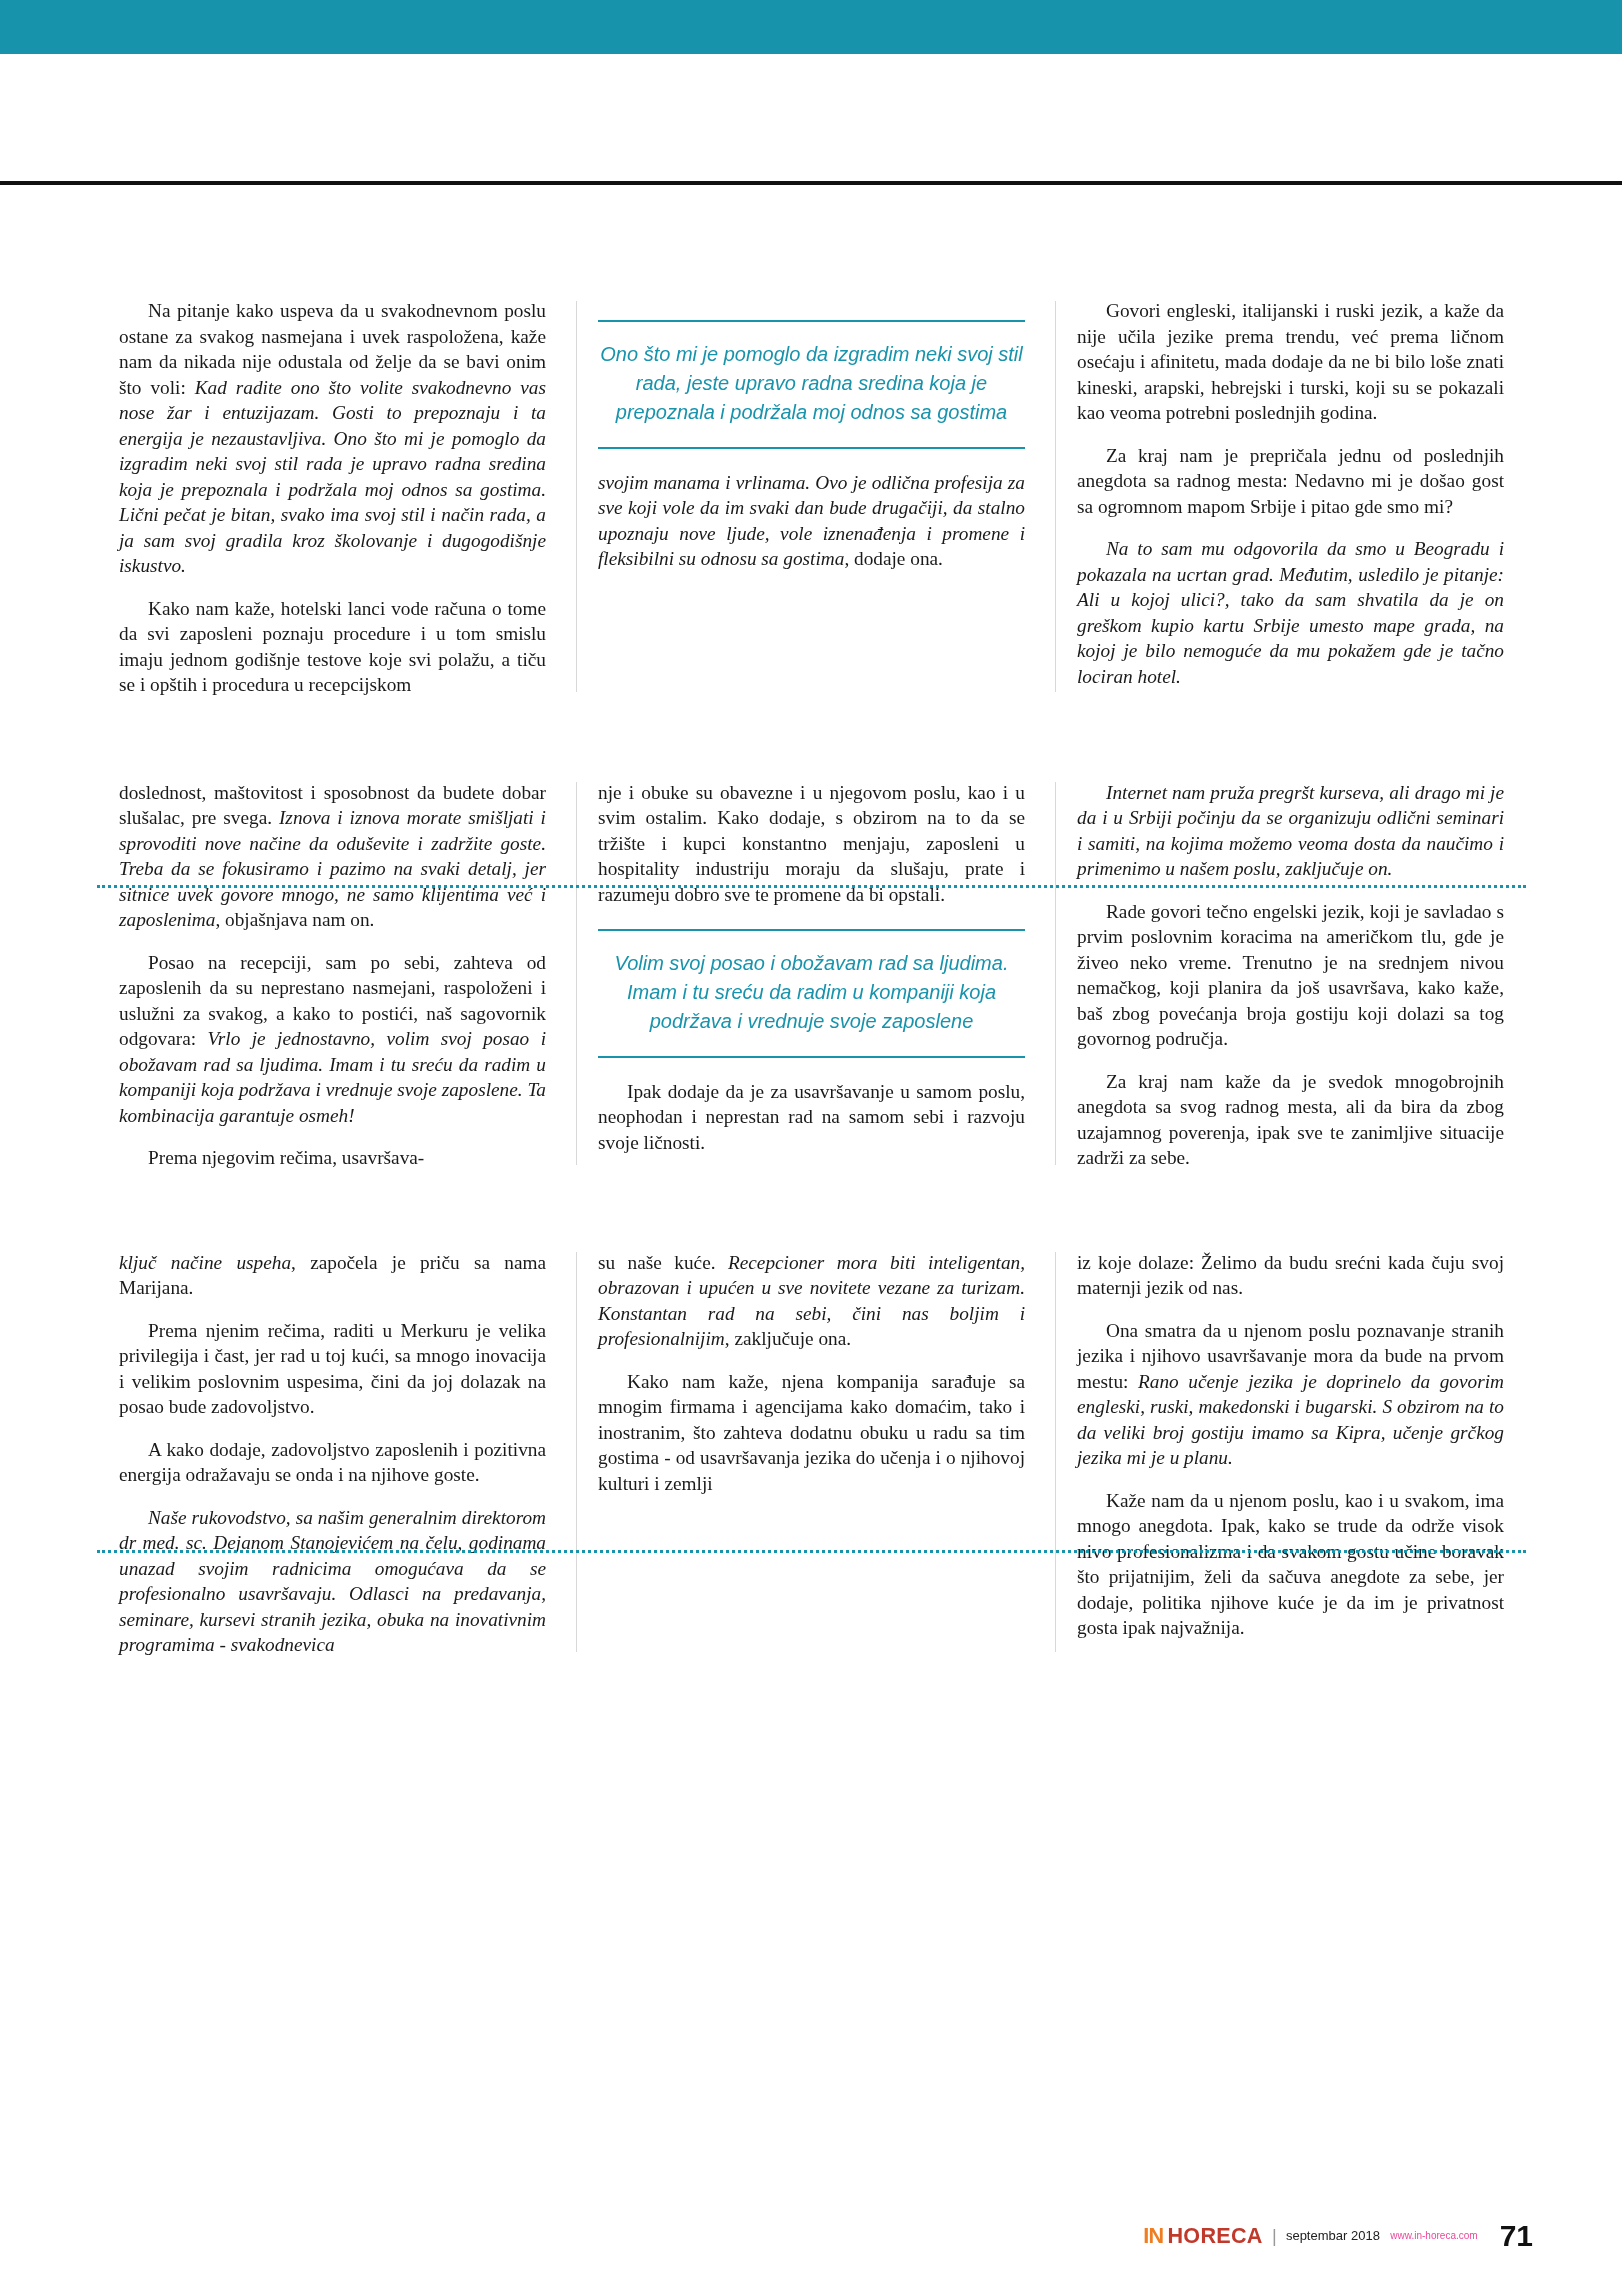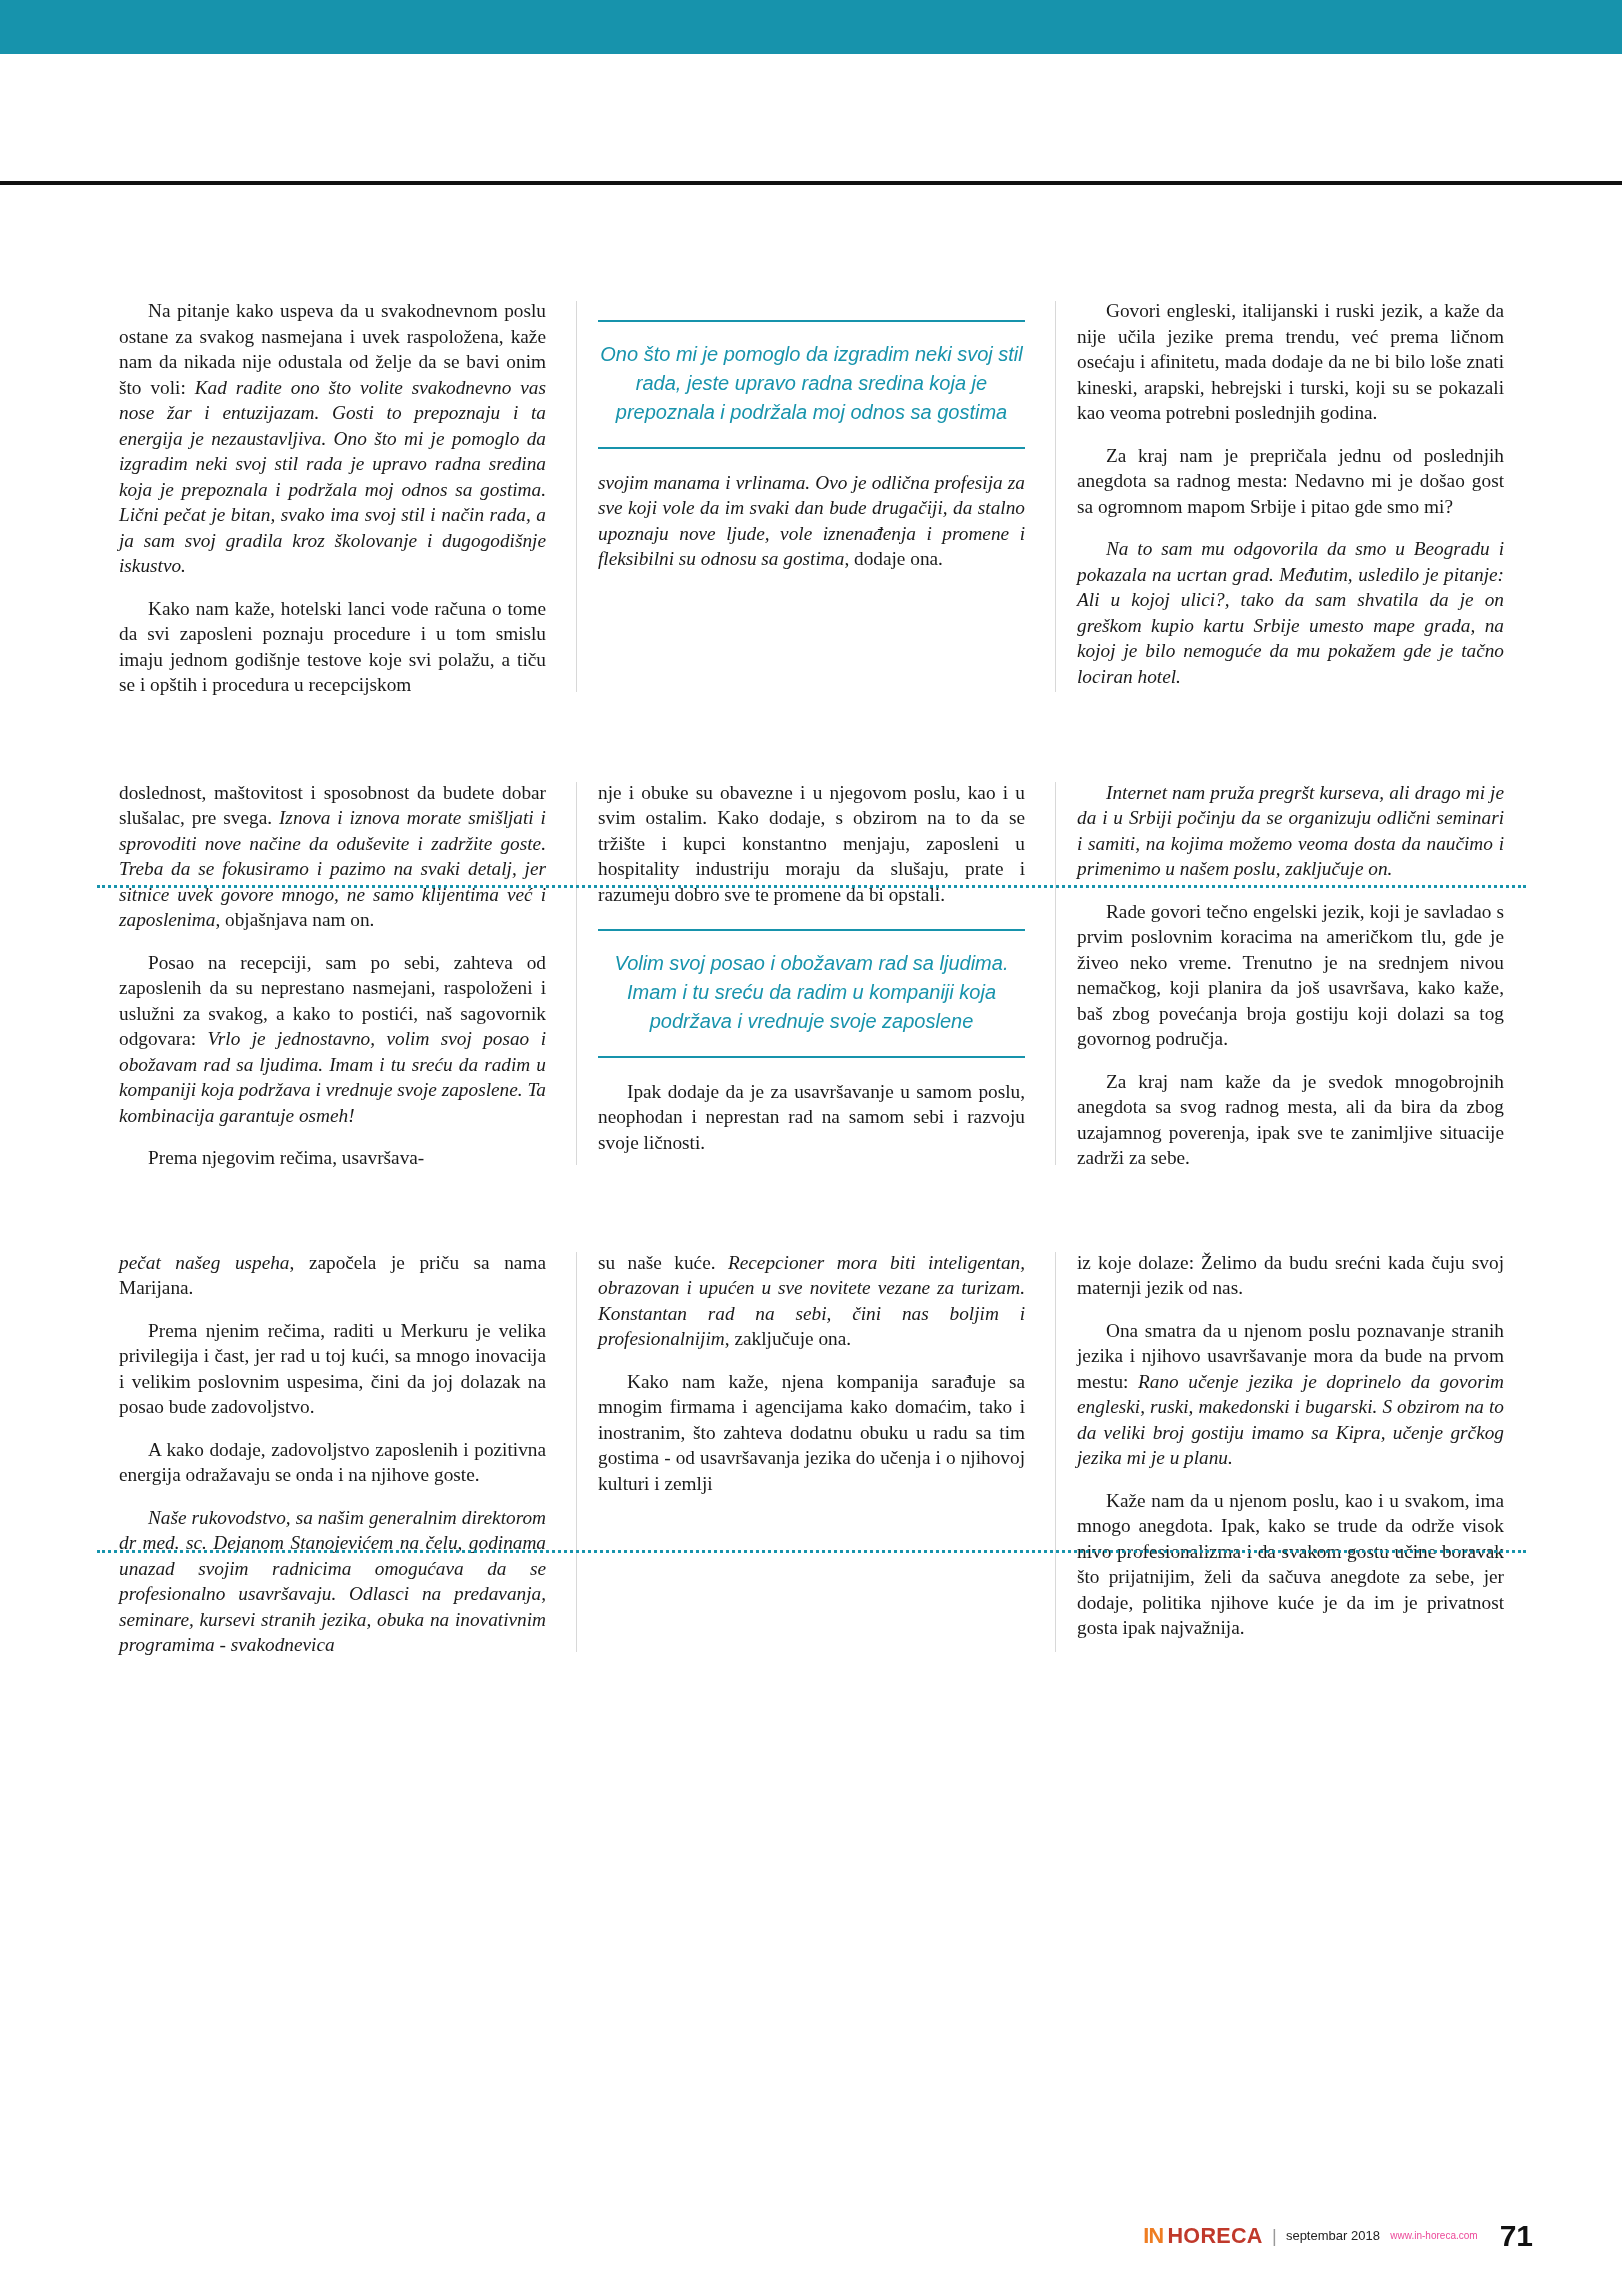--- a/index.html
+++ b/index.html
@@ -210,21 +210,21 @@
         <p>Za kraj nam kaže da je svedok mnogobrojnih anegdota sa svog radnog mesta, ali da bira da zbog uzajamnog poverenja, ipak sve te zanimljive situacije zadrži za sebe.</p>
       </div>
 
     </div>
 
     <div style="height:79px"></div>
 
     <div class="band">
 
       <div class="col">
-        <p class="noindent"><span class="it">pečat našeg uspeha</span><span>, započela je priču sa nama Marijana.</span></p>
+        <p class="noindent"><span class="it">ključ načine uspeha</span><span>, započela je priču sa nama Marijana.</span></p>
         <p>Prema njenim rečima, raditi u Merkuru je velika privilegija i čast, jer rad u toj kući, sa mnogo inovacija i velikim poslovnim uspesima, čini da joj dolazak na posao bude zadovoljstvo.</p>
         <p>A kako dodaje, zadovoljstvo zaposlenih i pozitivna energija odražavaju se onda i na njihove goste.</p>
         <p class="it">Naše rukovodstvo, sa našim generalnim direktorom dr med. sc. Dejanom Stanojevićem na čelu, godinama unazad svojim radnicima omogućava da se profesionalno usavršavaju. Odlasci na predavanja, seminare, kursevi stranih jezika, obuka na inovativnim programima - svakodnevica</p>
       </div>
 
       <div class="col sep">
         <p class="noindent"><span>su naše kuće. </span><span class="it">Recepcioner mora biti inteligentan, obrazovan i upućen u sve novitete vezane za turizam. Konstantan rad na sebi, čini nas boljim i profesionalnijim</span><span>, zaključuje ona.</span></p>
         <p>Kako nam kaže, njena kompanija sarađuje sa mnogim firmama i agencijama kako domaćim, tako i inostranim, što zahteva dodatnu obuku u radu sa tim gostima - od usavršavanja jezika do učenja i o njihovoj kulturi i zemlji</p>
       </div>
 

